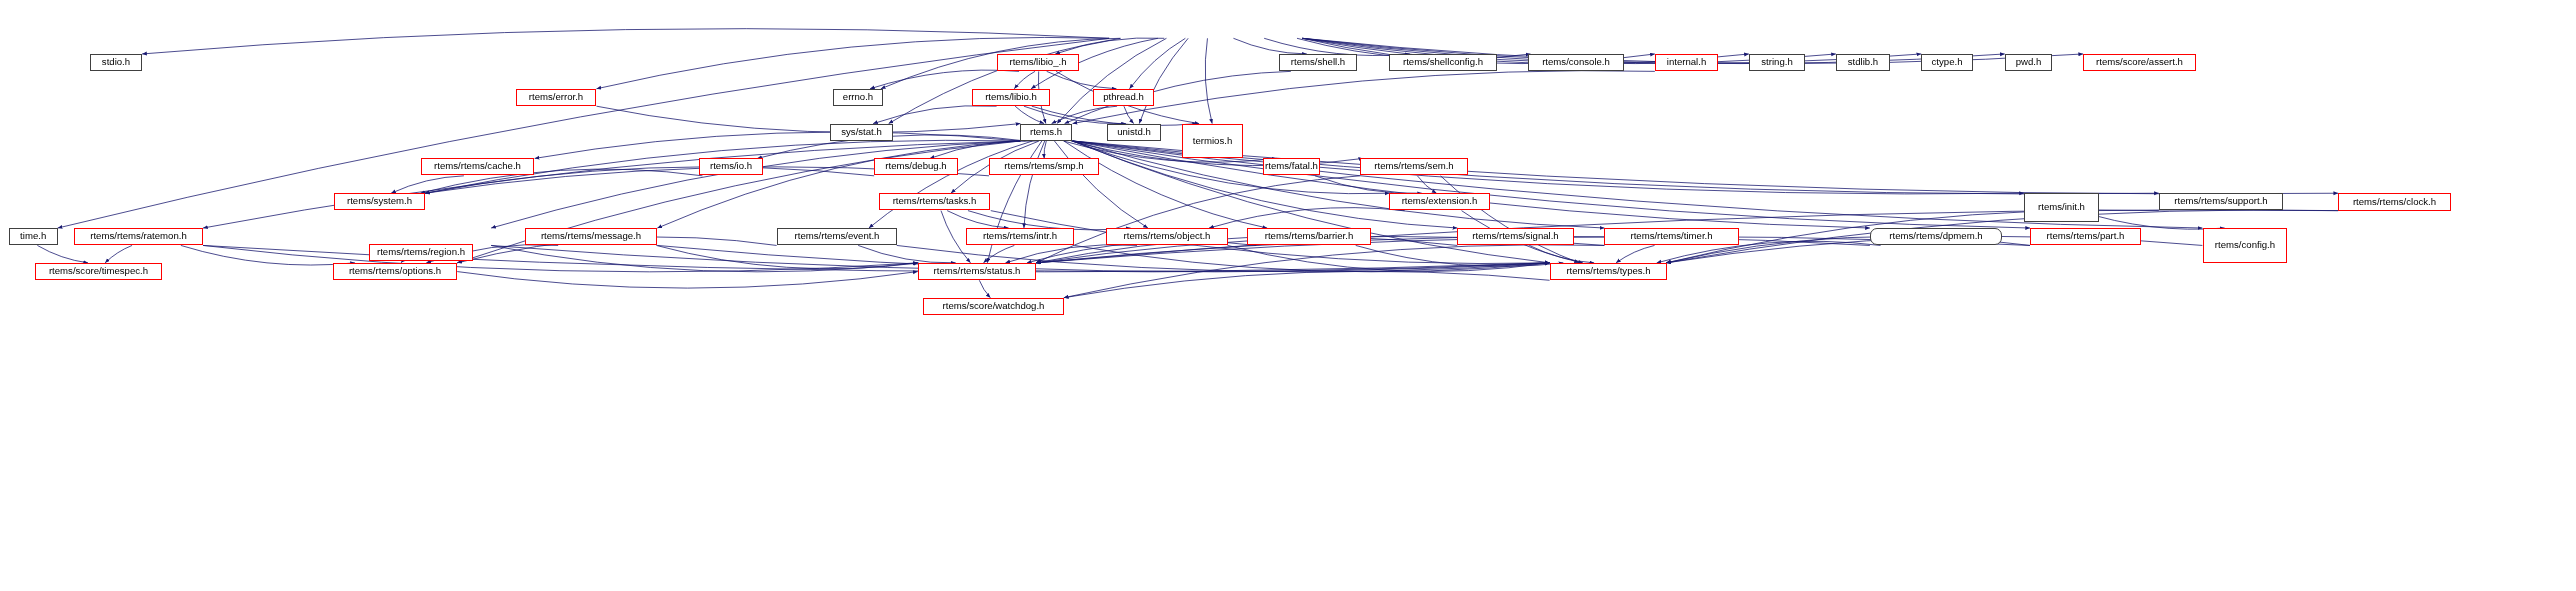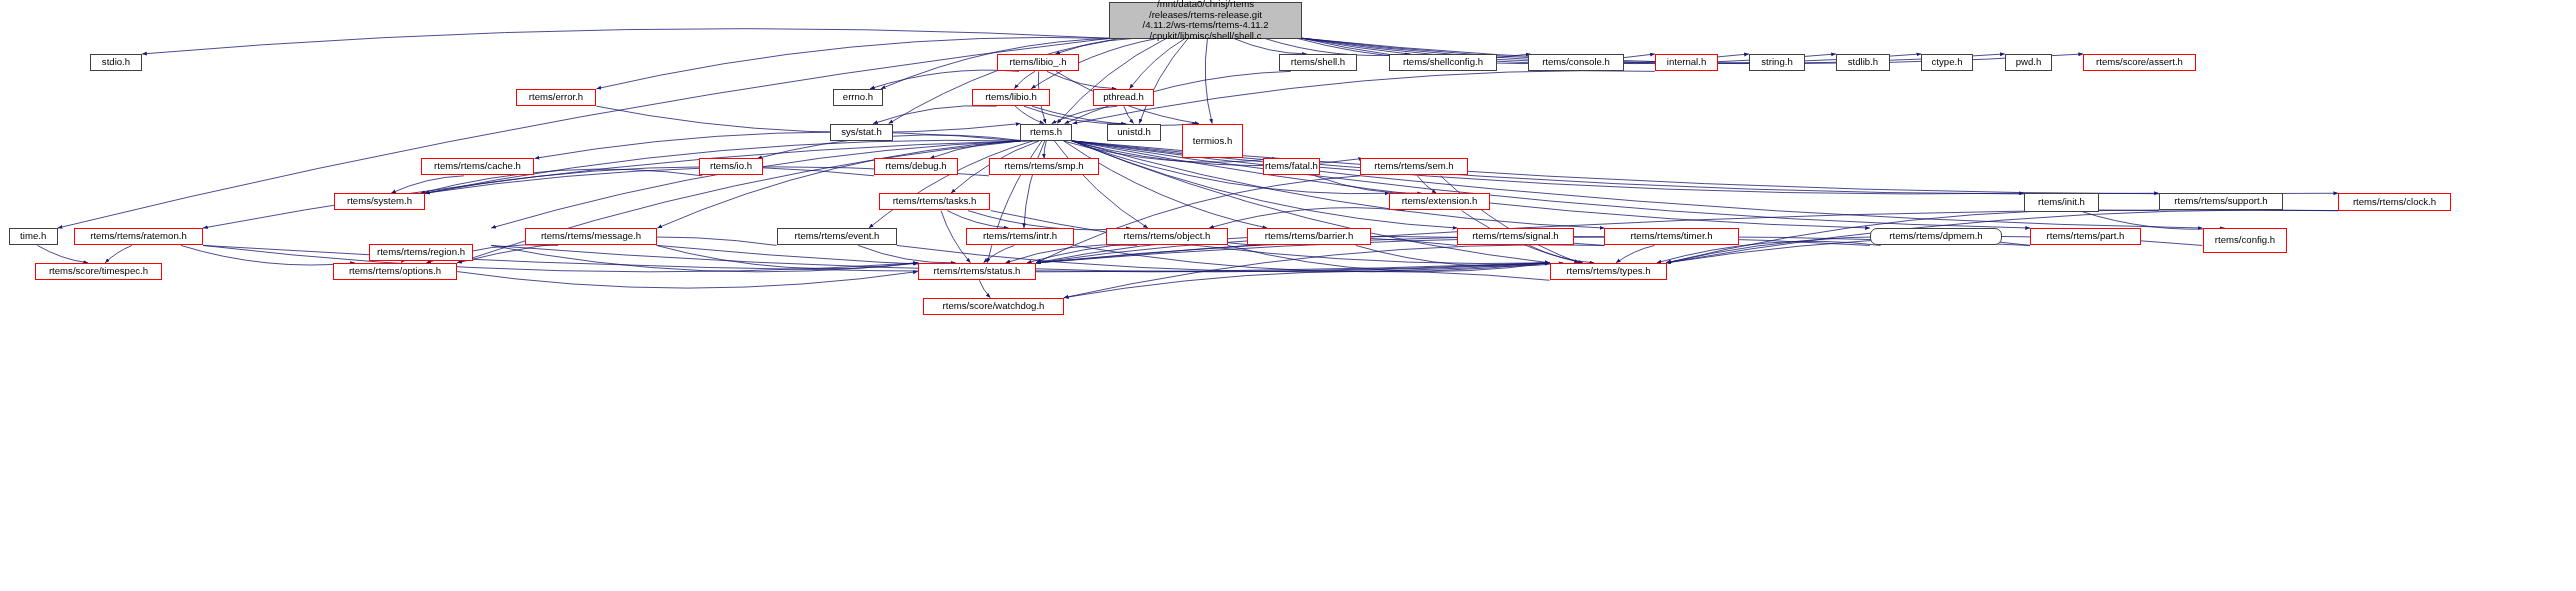--- a/index.html
+++ b/index.html
@@ -165,24 +165,20 @@
       <path d="M2530,282 Q2220.7668835341474,254.02001285174464 1914,302" fill="none" stroke="#191970" stroke-width="0.9" marker-end="url(#arrow)"></path>
       <path d="M2388.0666666666666,242 Q2469.833333333333,268.75333333333333 2555.6,262" fill="none" stroke="#191970" stroke-width="0.9" marker-end="url(#arrow)"></path>
       <path d="M2480,242 Q2192.994176287509,234.21172964550445 1914,302" fill="none" stroke="#191970" stroke-width="0.9" marker-end="url(#arrow)"></path>
       <path d="M2686,242 Q2297.055511723954,234.11425084821167 1914,302" fill="none" stroke="#191970" stroke-width="0.9" marker-end="url(#arrow)"></path>
       <path d="M2686,242 Q1936.4771601321581,234.03052596180834 1190,302" fill="none" stroke="#191970" stroke-width="0.9" marker-end="url(#arrow)"></path>
       <path d="M1124.871111111111,322 Q1129.2255555555555,333.27088888888886 1137.58,342" fill="none" stroke="#191970" stroke-width="0.9" marker-end="url(#arrow)"></path>
       <path d="M1780,322 Q1499.6388668544048,294.02438523789294 1222,342" fill="none" stroke="#191970" stroke-width="0.9" marker-end="url(#arrow)"></path>
       <path d="M42.666666666666664,282 Q69.75,297.81666666666666 100.83333333333333,302" fill="none" stroke="#191970" stroke-width="0.9" marker-end="url(#arrow)"></path>
       <path d="M525,312 Q789.5,350 1054,312" fill="none" stroke="#191970" stroke-width="0.9" marker-end="url(#arrow)"></path>
     </svg>
-<div class="node root" style="left: 1109px; top: 1.7px; width: 193px; height: 37px;">/mnt/data0/chrisj/rtems
-/releases/rtems-release.git
-/4.11.2/ws-rtems/rtems-4.11.2
-/cpukit/libmisc/shell/shell.c</div>
     <div class="node" style="left: 90px; top: 54px; width: 52px; height: 17.4px;">stdio.h</div>
     <div class="node red" style="left: 997px; top: 54px; width: 82px; height: 17.4px;">rtems/libio_.h</div>
     <div class="node" style="left: 1279px; top: 54px; width: 78px; height: 17.4px;">rtems/shell.h</div>
     <div class="node" style="left: 1389px; top: 54px; width: 108px; height: 17.4px;">rtems/shellconfig.h</div>
     <div class="node" style="left: 1528px; top: 54px; width: 96px; height: 17.4px;">rtems/console.h</div>
     <div class="node red" style="left: 1655px; top: 54px; width: 63px; height: 17.4px;">internal.h</div>
     <div class="node" style="left: 1749px; top: 54px; width: 56px; height: 17.4px;">string.h</div>
     <div class="node" style="left: 1836px; top: 54px; width: 54px; height: 17.4px;">stdlib.h</div>
     <div class="node" style="left: 1921px; top: 54px; width: 52px; height: 17.4px;">ctype.h</div>
     <div class="node" style="left: 2005px; top: 54px; width: 47px; height: 17.4px;">pwd.h</div>
@@ -197,35 +193,35 @@
     <div class="node red" style="left: 1182px; top: 124px; width: 61px; height: 34px;">termios.h</div>
     <div class="node red" style="left: 421px; top: 158px; width: 113px; height: 17.4px;">rtems/rtems/cache.h</div>
     <div class="node red" style="left: 699px; top: 158px; width: 64px; height: 17.4px;">rtems/io.h</div>
     <div class="node red" style="left: 874px; top: 158px; width: 84px; height: 17.4px;">rtems/debug.h</div>
     <div class="node red" style="left: 989px; top: 158px; width: 110px; height: 17.4px;">rtems/rtems/smp.h</div>
     <div class="node red" style="left: 1263px; top: 158px; width: 57px; height: 17.4px;">rtems/fatal.h</div>
     <div class="node red" style="left: 1360px; top: 158px; width: 108px; height: 17.4px;">rtems/rtems/sem.h</div>
     <div class="node red" style="left: 334px; top: 193px; width: 91px; height: 17.4px;">rtems/system.h</div>
     <div class="node red" style="left: 879px; top: 193px; width: 111px; height: 17.4px;">rtems/rtems/tasks.h</div>
     <div class="node red" style="left: 1389px; top: 193px; width: 101px; height: 17.4px;">rtems/extension.h</div>
-    <div class="node" style="left: 2024px; top: 193px; width: 75px; height: 19px;">rtems/init.h</div>
+    <div class="node" style="left: 2024px; top: 193px; width: 75px; height: 29px;">rtems/init.h</div>
     <div class="node" style="left: 2159px; top: 193px; width: 124px; height: 17.4px;">rtems/rtems/support.h</div>
     <div class="node red" style="left: 2338px; top: 193px; width: 113px; height: 18px;">rtems/rtems/clock.h</div>
     <div class="node" style="left: 8.7px; top: 228px; width: 49px; height: 17.4px;">time.h</div>
     <div class="node red" style="left: 74px; top: 228px; width: 129px; height: 17.4px;">rtems/rtems/ratemon.h</div>
     <div class="node red" style="left: 369px; top: 244px; width: 104px; height: 17.4px;">rtems/rtems/region.h</div>
     <div class="node red" style="left: 525px; top: 228px; width: 132px; height: 17.4px;">rtems/rtems/message.h</div>
     <div class="node" style="left: 777px; top: 228px; width: 120px; height: 17.4px;">rtems/rtems/event.h</div>
     <div class="node red" style="left: 966px; top: 228px; width: 108px; height: 17.4px;">rtems/rtems/intr.h</div>
     <div class="node red" style="left: 1106px; top: 228px; width: 122px; height: 17.4px;">rtems/rtems/object.h</div>
     <div class="node red" style="left: 1247px; top: 228px; width: 124px; height: 17.4px;">rtems/rtems/barrier.h</div>
     <div class="node red" style="left: 1457px; top: 228px; width: 117px; height: 17.4px;">rtems/rtems/signal.h</div>
     <div class="node red" style="left: 1604px; top: 228px; width: 135px; height: 17.4px;">rtems/rtems/timer.h</div>
     <div class="node" style="left: 1870px; top: 228px; width: 132px; height: 17.4px; border-radius: 7px;">rtems/rtems/dpmem.h</div>
     <div class="node red" style="left: 2030px; top: 228px; width: 111px; height: 17.4px;">rtems/rtems/part.h</div>
-    <div class="node red" style="left: 2203px; top: 228px; width: 84px; height: 25px;">rtems/config.h</div>
+    <div class="node red" style="left: 2203px; top: 228px; width: 84px; height: 35px;">rtems/config.h</div>
     <div class="node red" style="left: 35px; top: 263px; width: 127px; height: 17.4px;">rtems/score/timespec.h</div>
     <div class="node red" style="left: 333px; top: 263px; width: 124px; height: 17.4px;">rtems/rtems/options.h</div>
     <div class="node red" style="left: 918px; top: 263px; width: 118px; height: 17.4px;">rtems/rtems/status.h</div>
     <div class="node red" style="left: 1550px; top: 263px; width: 117px; height: 17.4px;">rtems/rtems/types.h</div>
     <div class="node red" style="left: 923px; top: 298px; width: 141px; height: 17.4px;">rtems/score/watchdog.h</div>
   </div>
 
 
 </body></html>

